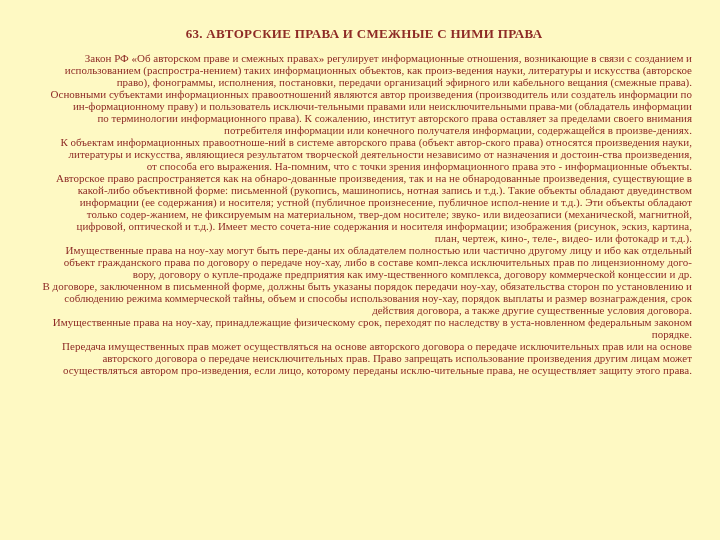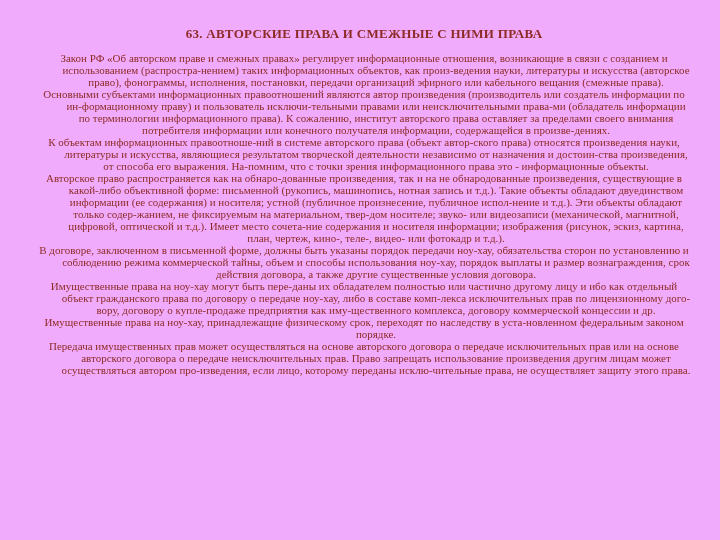--- a/index.html
+++ b/index.html
@@ -4,53 +4,53 @@
 <style>
   html, body {
     margin: 0;
     padding: 0;
     background: #ffffff;
   }
   .page {
     position: relative;
     width: 720px;
     height: 540px;
-    background: #f0abfc;
+    background: #fef9c3;
     box-sizing: border-box;
     padding: 26px 28px 0 36px;
     font-family: "Liberation Serif", "DejaVu Serif", serif;
     color: #8e2b26;
     overflow: hidden;
   }
   .title {
     margin: 0 0 10px 0;
     text-align: center;
     font-size: 13px;
     font-weight: bold;
     letter-spacing: 0.3px;
     color: #8e2b26;
   }
   .body-text p {
     margin: 0;
     font-size: 11px;
     line-height: 12px;
     padding-left: 24px;
     text-indent: -24px;
-    text-align: center;
+    text-align: right;
     color: #8e2b26;
   }
 </style>
 </head>
 <body>
 
 <div class="page">
   <h1 class="title">63. АВТОРСКИЕ ПРАВА И СМЕЖНЫЕ С НИМИ ПРАВА</h1>
   <div class="body-text">
     <p>Закон РФ «Об авторском праве и смежных правах» регулирует информационные отношения, возникающие в связи с созданием и использованием (распростра-нением) таких информационных объектов, как произ-ведения науки, литературы и искусства (авторское право), фонограммы, исполнения, постановки, передачи организаций эфирного или кабельного вещания (смежные права).</p>
     <p>Основными субъектами информационных правоотношений являются автор произведения (производитель или создатель информации по ин-формационному праву) и пользователь исключи-тельными правами или неисключительными права-ми (обладатель информации по терминологии информационного права). К сожалению, институт авторского права оставляет за пределами своего внимания потребителя информации или конечного получателя информации, содержащейся в произве-дениях.</p>
     <p>К объектам информационных правоотноше-ний в системе авторского права (объект автор-ского права) относятся произведения науки, литературы и искусства, являющиеся результатом творческой деятельности независимо от назначения и достоин-ства произведения, от способа его выражения. На-помним, что с точки зрения информационного права это - информационные объекты.</p>
     <p>Авторское право распространяется как на обнаро-дованные произведения, так и на не обнародованные произведения, существующие в какой-либо объективной форме: письменной (рукопись, машинопись, нотная запись и т.д.). Такие объекты обладают двуединством информации (ее содержания) и носителя; устной (публичное произнесение, публичное испол-нение и т.д.). Эти объекты обладают только содер-жанием, не фиксируемым на материальном, твер-дом носителе; звуко- или видеозаписи (механической, магнитной, цифровой, оптической и т.д.). Имеет место сочета-ние содержания и носителя информации; изображения (рисунок, эскиз, картина, план, чертеж, кино-, теле-, видео- или фотокадр и т.д.).</p>
+    <p>Имущественные права на ноу-хау могут быть пере-даны их обладателем полностью или частично другому лицу и ибо как отдельный объект гражданского права по договору о передаче ноу-хау, либо в составе комп-лекса исключительных прав по лицензионному дого-вору, договору о купле-продаже предприятия как иму-щественного комплекса, договору коммерческой концессии и др.</p>
     <p>В договоре, заключенном в письменной форме, должны быть указаны порядок передачи ноу-хау, обязательства сторон по установлению и соблюдению режима коммерческой тайны, объем и способы использования ноу-хау, порядок выплаты и размер вознаграждения, срок действия договора, а также другие существенные условия договора.</p>
-    <p>Имущественные права на ноу-хау могут быть пере-даны их обладателем полностью или частично другому лицу и ибо как отдельный объект гражданского права по договору о передаче ноу-хау, либо в составе комп-лекса исключительных прав по лицензионному дого-вору, договору о купле-продаже предприятия как иму-щественного комплекса, договору коммерческой концессии и др.</p>
     <p>Имущественные права на ноу-хау, принадлежащие физическому срок, переходят по наследству в уста-новленном федеральным законом порядке.</p>
     <p>Передача имущественных прав может осуществляться на основе авторского договора о передаче исключительных прав или на основе авторского договора о передаче неисключительных прав. Право запрещать использование произведения другим лицам может осуществляться автором про-изведения, если лицо, которому переданы исклю-чительные права, не осуществляет защиту этого права.</p>
   </div>
 </div>
 
 </body></html>

